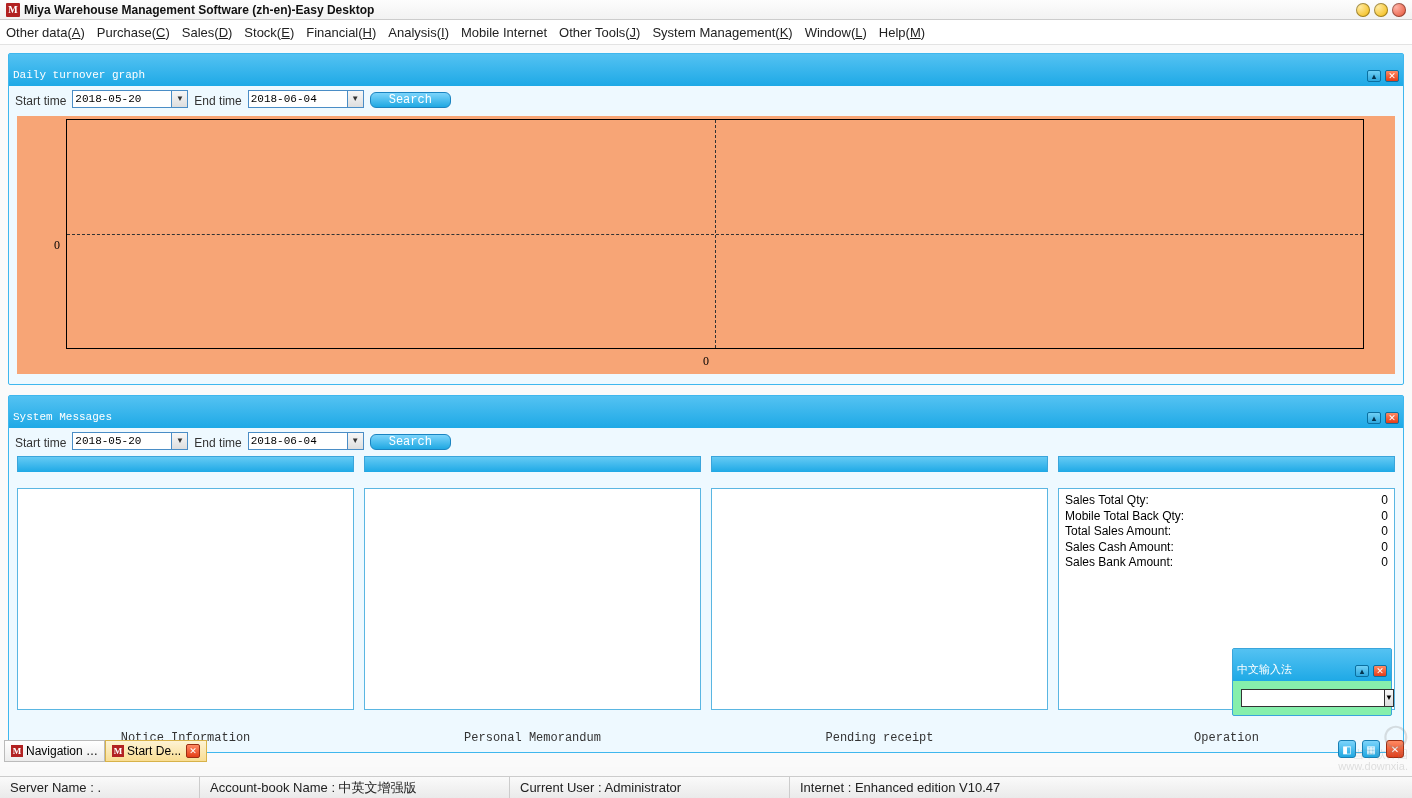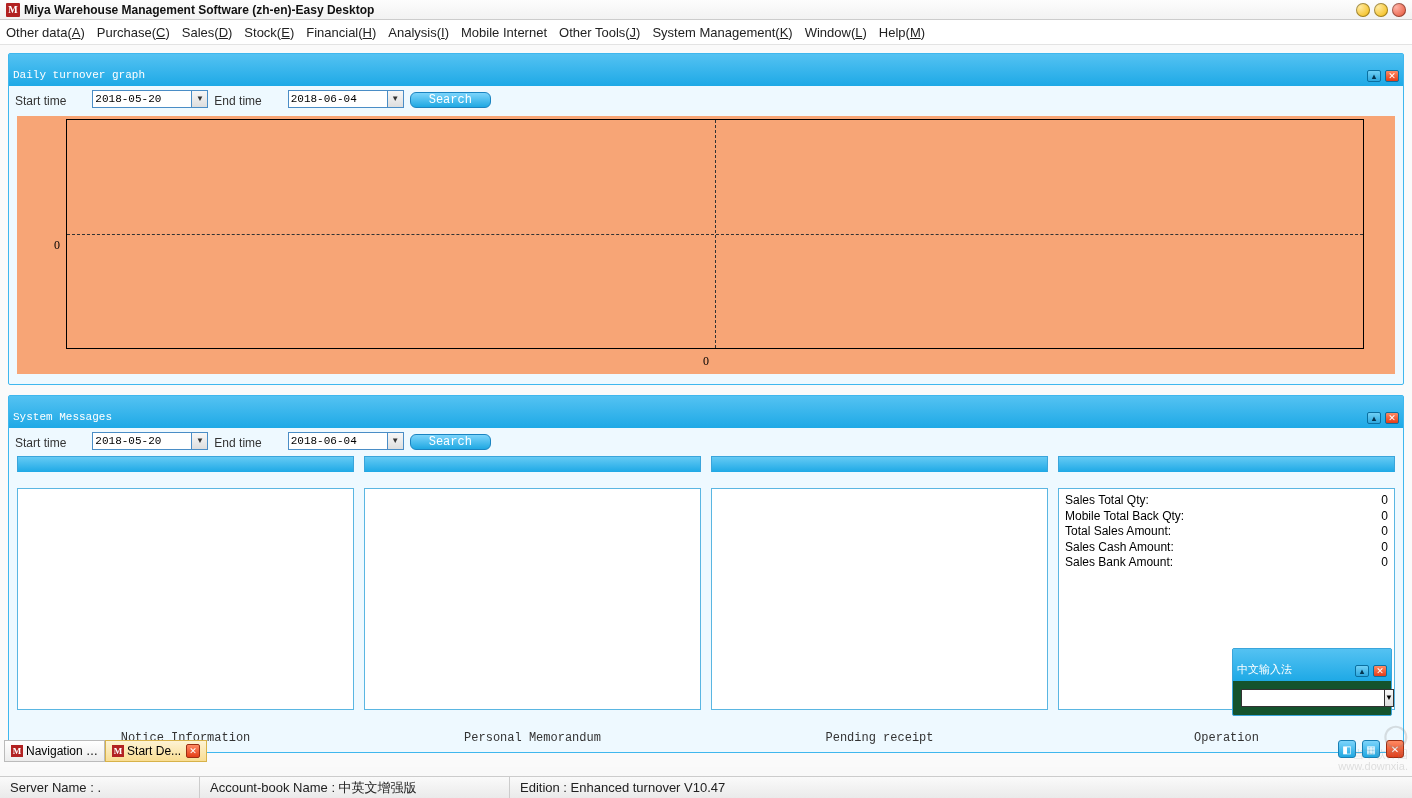--- a/index.html
+++ b/index.html
@@ -28,21 +28,21 @@
 .panel-header { height: 16px; background: linear-gradient(#54c2f2,#1ea9e6); display: flex; align-items: flex-start; color: #0c3c6e; font: 11px/1 "Courier New", monospace; padding: 16px 4px; }
 .panel-header .ptitle { color: #fff; font-family: "Courier New", monospace; font-size: 11px; }
 .panel-header .pctrls { margin-left: auto; display: flex; gap: 4px; }
 .pctrl { width: 14px; height: 12px; display: inline-flex; align-items: center; justify-content: center; border: 1px solid #0b6fa0; border-radius: 2px; font-size: 9px; line-height: 1; }
 .pctrl.up { background: linear-gradient(#6fd0f6,#2ea8df); color: #04344e; }
 .pctrl.x  { background: linear-gradient(#ff8a63,#e43d17); color: #fff; }
 
 
 .filter-row { padding: 4px 6px 6px; display: flex; align-items: flex-end; gap: 6px; font-family: "Courier New", monospace; font-size: 12px; color: #333; }
 .filter-row .lbl { }
-.date-combo { display: inline-flex; margin-left: 20px; }
+.date-combo { display: inline-flex; }
 .date-combo input { width: 100px; height: 18px; border: 1px solid #4a8dc6; font: 11px/1 "Courier New", monospace; padding: 0 2px; background: #fff; }
 .date-combo .dd { width: 16px; height: 18px; border: 1px solid #4a8dc6; border-left: 0; background: linear-gradient(#f7f7f7,#dedede); font-size: 8px; text-align: center; line-height: 16px; }
 .search-btn { height: 16px; padding: 0 18px; border: 1px solid #1a84c1; border-radius: 6px; background: linear-gradient(#7cd4fb,#1fa8e2); color: #fff; font: 12px/1 "Courier New", monospace; cursor: pointer; }
 
 
 .chart-wrap { margin: 2px 8px 10px; background: #f7a576; border: 1px solid #f7a576; height: 258px; position: relative; }
 .chart-plot { position: absolute; left: 48px; top: 2px; right: 30px; bottom: 24px; background: #f7a576; border: 1px solid #000; }
 .chart-vline { position: absolute; top: 0; bottom: 0; left: 50%; border-left: 1px dashed #333; }
 .chart-hline { position: absolute; left: 0; right: 0; top: 50%; border-top: 1px dashed #333; }
 .chart-ylabel { position: absolute; left: 36px; top: 50%; transform: translateY(-50%); font: 12px serif; color: #000; }
@@ -53,21 +53,21 @@
 .four-col { display: flex; gap: 10px; }
 .msgbox { flex: 1; display: flex; flex-direction: column; gap: 16px; }
 .msgbox .msghdr { height: 16px; background: linear-gradient(#65caf4,#1ea9e6); border: 1px solid #3aa5db; border-bottom: 0; }
 .msgbox .msgbody { height: 222px; background: #fff; border: 1px solid #5ab6e2; padding: 4px 6px; font: 12px/1.3 "Courier New", monospace; overflow: hidden; }
 .stat-row { display: flex; }
 .stat-row .k { flex: 1; }
 .stat-row .v { width: 20px; text-align: right; }
 .msgbox .caption { text-align: center; font: 12px/1 "Courier New", monospace; padding-top: 6px; color: #333; }
 
 
-.ime-panel { position: absolute; right: 20px; top: 648px; width: 160px; border: 1px solid #3aa5db; background: #14532d; }
+.ime-panel { position: absolute; right: 20px; top: 648px; width: 160px; border: 1px solid #3aa5db; background: #86efac; }
 .ime-panel .panel-header { height: 14px; }
 .ime-panel .ime-body { padding: 8px; display: flex; }
 .ime-panel .ime-body input { flex: 1; height: 18px; border: 1px solid #333; font-size: 11px; }
 .ime-panel .ime-body .dd { width: 16px; height: 18px; border: 1px solid #333; border-left: 0; background: linear-gradient(#f7f7f7,#dedede); font-size: 8px; text-align: center; line-height: 16px; }
 
 
 .tasktabs { position: absolute; left: 4px; top: 740px; display: flex; background: transparent; height: 22px; }
 .tasktab { display: flex; align-items: center; gap: 3px; border: 1px solid #bbb; background: linear-gradient(#fff,#ececec); padding: 0 6px; height: 22px; font: 12px/1 "Courier New", monospace; }
 .tasktab.active { background: linear-gradient(#fdf3d4,#f9dd92); border-color: #d7b24a; }
 .tasktab .tab-icon { width: 12px; height: 12px; background: #b22222; color: #fff; font: bold 9px/12px serif; text-align: center; }
@@ -248,14 +248,15 @@
 
 <div class="watermark">
   <div class="wm-logo">◯</div>
   <div>当下软件园</div>
   <div>www.downxia.</div>
 </div>
 
 <div class="statusbar">
   <div class="seg" style="width:200px">Server Name : .</div>
   <div class="seg" style="width:310px">Account-book Name : 中英文增强版</div>
-  <div class="seg" style="flex:1">Edition : Enhanced turnover V10.47</div>
+  <div class="seg" style="width:280px">Current User : Administrator</div>
+  <div class="seg" style="flex:1">Internet : Enhanced edition V10.47</div>
 </div>
 
 </body></html>

